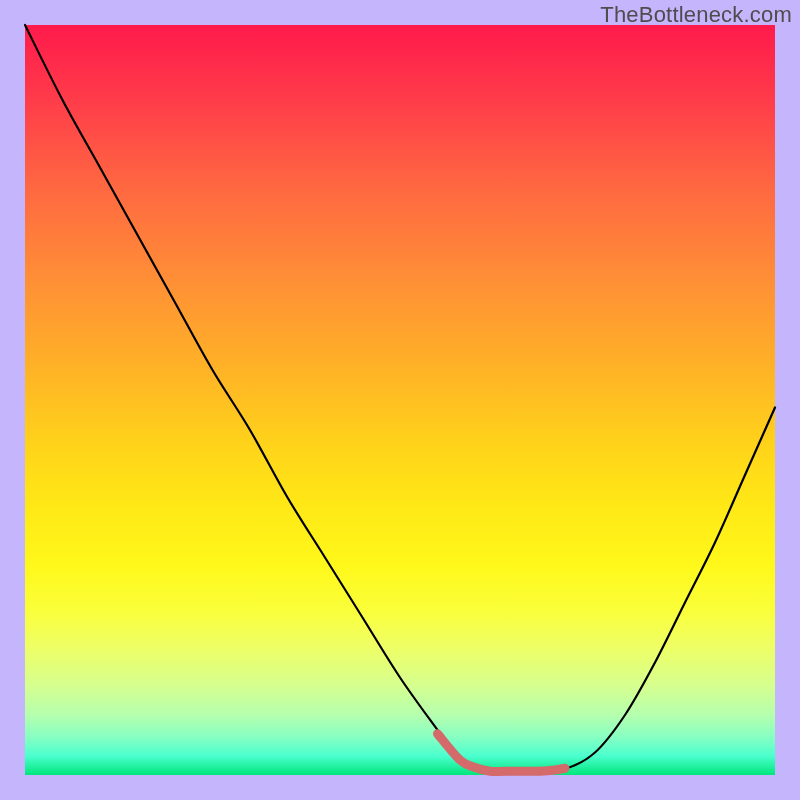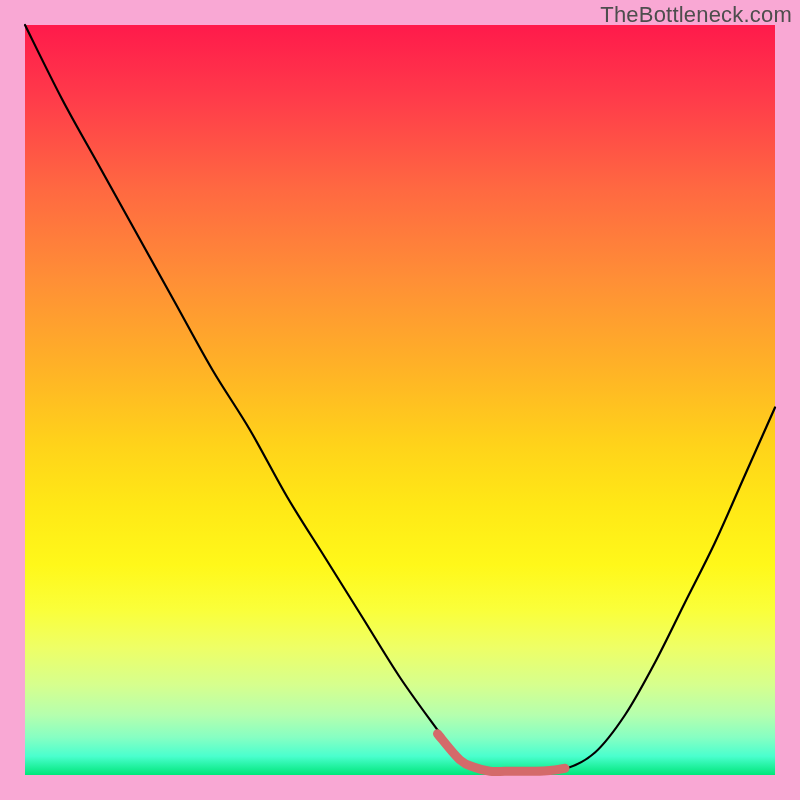--- a/index.html
+++ b/index.html
@@ -10,21 +10,21 @@
     background: #000;
     overflow: hidden;
     font-family: Arial, Helvetica, sans-serif;
   }
   .frame {
     position: absolute;
     left: 0;
     top: 0;
     width: 800px;
     height: 800px;
-    background: #f9a8d4;
+    background: #c4b5fd;
   }
   .plot {
     position: absolute;
     left: 25px;
     top: 25px;
     width: 750px;
     height: 750px;
     
     background: linear-gradient(to bottom,
       #ff1a4b 0%,

